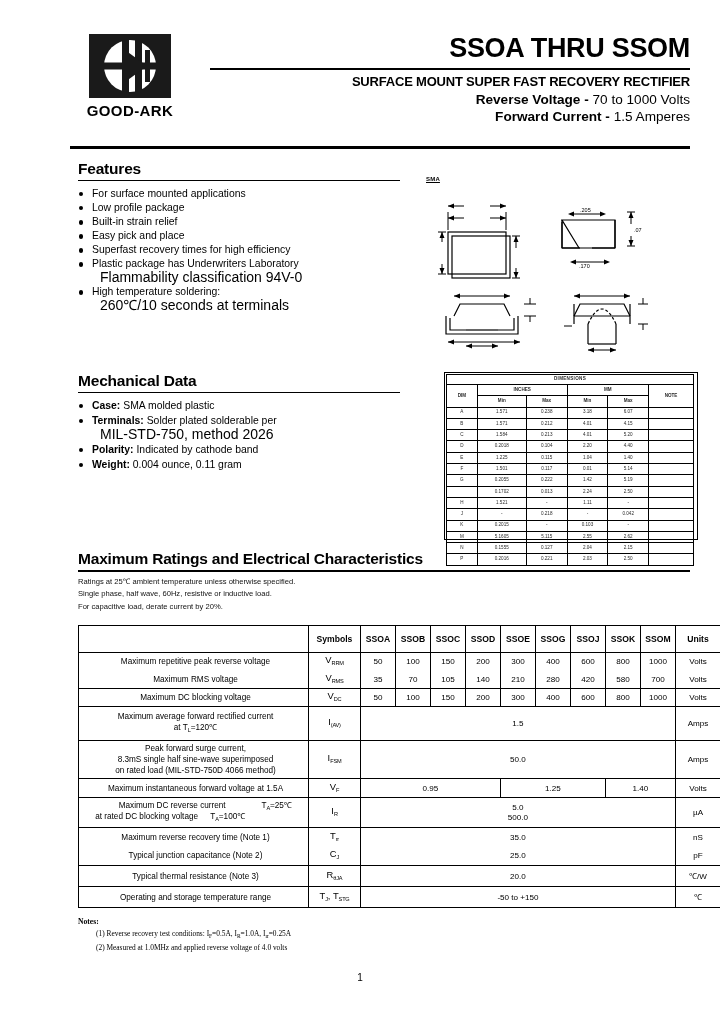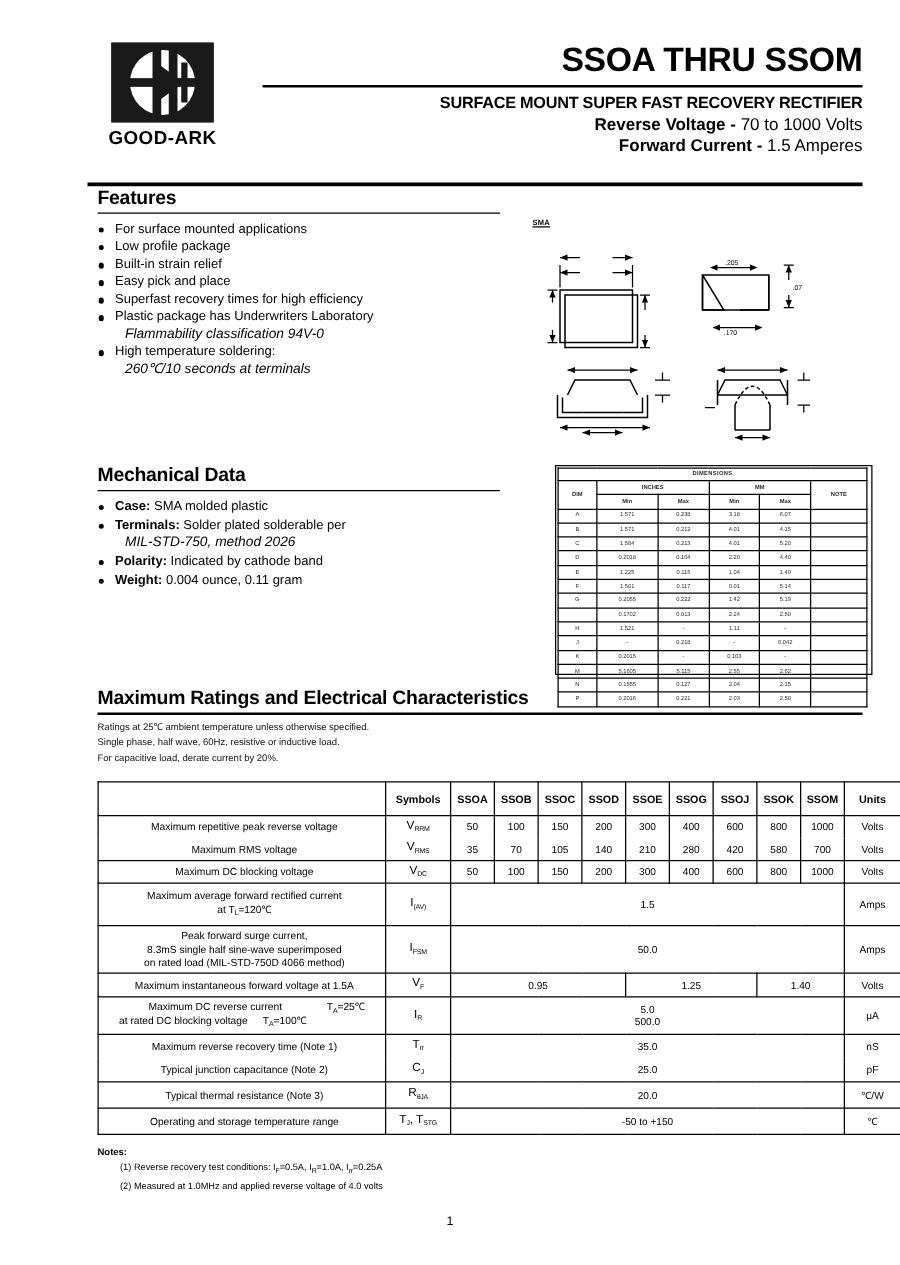--- a/index.html
+++ b/index.html
@@ -93,21 +93,21 @@
     letter-spacing: -0.2px;
     padding-bottom: 2px;
   }
   .sec-rule {
     border-top: 1.6px solid #000;
   }
 
   
   .features {
     position: absolute;
-    left: 78px; top: 150px;
+    left: 78px; top: 160px;
     width: 322px;
   }
   ul.bul {
     list-style: none;
     margin: 6px 0 0 0;
     padding: 0;
   }
   ul.bul li {
     position: relative;
     padding-left: 14px;
@@ -119,23 +119,22 @@
   ul.bul li .dot {
     position: absolute;
     left: 1px; top: 5px;
     width: 4.4px; height: 4.4px;
     border-radius: 50%;
     background: #000;
   }
   ul.bul li .cont {
     display: block;
     padding-left: 8px;
-    font-size: 11px;
+    font-size: 14px;
     line-height: 13.6px;
-    font-style: italic;
   }
 
   
   .mech {
     position: absolute;
     left: 78px; top: 372px;
     width: 322px;
   }
   .mech ul.bul li { margin-bottom: 1.5px; }
   .mech b { font-weight: bold; }
@@ -233,20 +232,21 @@
   .nb { border-bottom: none !important; }
   .nt { border-top: none !important; }
   .desc2 { line-height: 9.6px; font-size: 7.8px; }
   .tight { line-height: 9.4px; }
 
   
   .notes {
     position: absolute;
     left: 78px; top: 917px;
     width: 500px;
+    font-family: Liberation Serif, serif;
   }
   .notes-title {
     font-size: 7.6px;
     font-weight: bold;
   }
   .notes-list {
     margin: 2px 0 0 0;
     padding: 0;
     list-style: none;
   }

